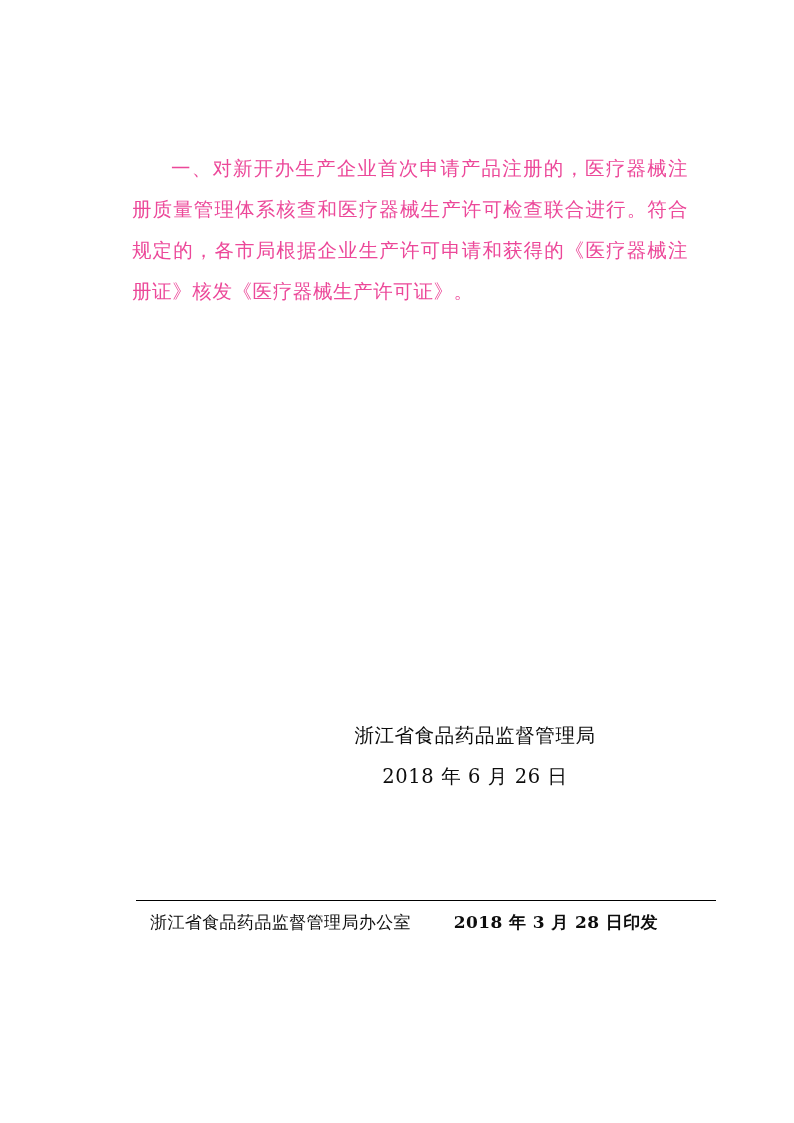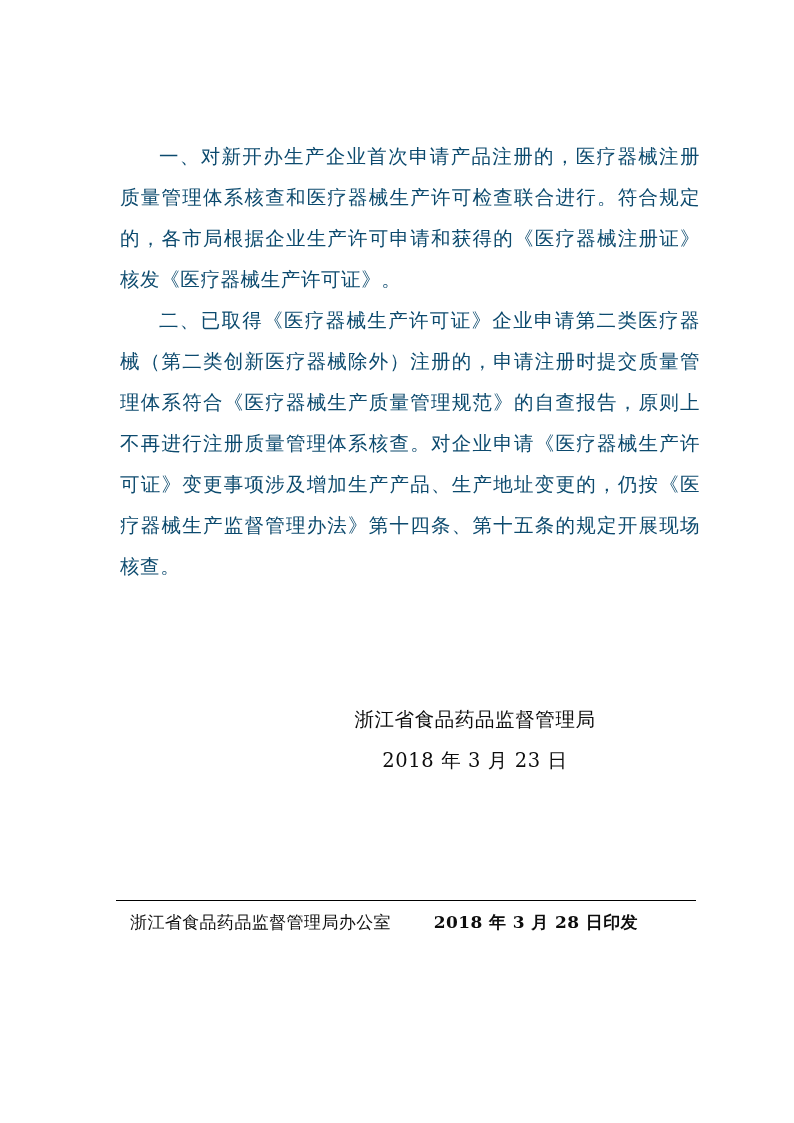--- a/index.html
+++ b/index.html
@@ -29,41 +29,41 @@
     left: 120px;
     top: 136px;
     width: 580px;
   }
   .para {
     font-size: 19.5px;
     line-height: 41px;
     text-align: justify;
     text-justify: inter-character;
     text-indent: 39px;
-    margin: 0;
+    margin: 12px;
     letter-spacing: 0.6px;
-    color: #0c4a6e;
+    color: #ec4899;
   }
   .signature {
     position: absolute;
     left: 120px;
-    top: 699px;
+    top: 715px;
     width: 580px;
     text-align: center;
   }
   .sig-line {
     font-size: 19.5px;
     line-height: 41px;
     letter-spacing: 0.6px;
     color: #0d0d0d;
     padding-left: 130px;
   }
   .footer {
     position: absolute;
-    left: 116px;
+    left: 136px;
     top: 900px;
     width: 580px;
   }
   .footer-rule {
     height: 1px;
     background: #000000;
     width: 100%;
     margin: 0 0 6px 0;
   }
   .footer-row {
@@ -78,26 +78,25 @@
   .footer-left { padding-left: 14px; }
   .footer-right { padding-right: 58px; font-weight: bold; }
 </style>
 </head>
 <body>
 
 <div class="page">
 
   <div class="body-block">
     <p class="para">一、对新开办生产企业首次申请产品注册的，医疗器械注册质量管理体系核查和医疗器械生产许可检查联合进行。符合规定的，各市局根据企业生产许可申请和获得的《医疗器械注册证》核发《医疗器械生产许可证》。</p>
-    <p class="para">二、已取得《医疗器械生产许可证》企业申请第二类医疗器械（第二类创新医疗器械除外）注册的，申请注册时提交质量管理体系符合《医疗器械生产质量管理规范》的自查报告，原则上不再进行注册质量管理体系核查。对企业申请《医疗器械生产许可证》变更事项涉及增加生产产品、生产地址变更的，仍按《医疗器械生产监督管理办法》第十四条、第十五条的规定开展现场核查。</p>
   </div>
 
   <div class="signature">
     <div class="sig-line">浙江省食品药品监督管理局</div>
-    <div class="sig-line">2018 年 3 月 23 日</div>
+    <div class="sig-line">2018 年 6 月 26 日</div>
   </div>
 
   <div class="footer">
     <div class="footer-rule"></div>
     <div class="footer-row">
       <span class="footer-left">浙江省食品药品监督管理局办公室</span>
       <span class="footer-right">2018 年 3 月 28 日印发</span>
     </div>
   </div>
 

